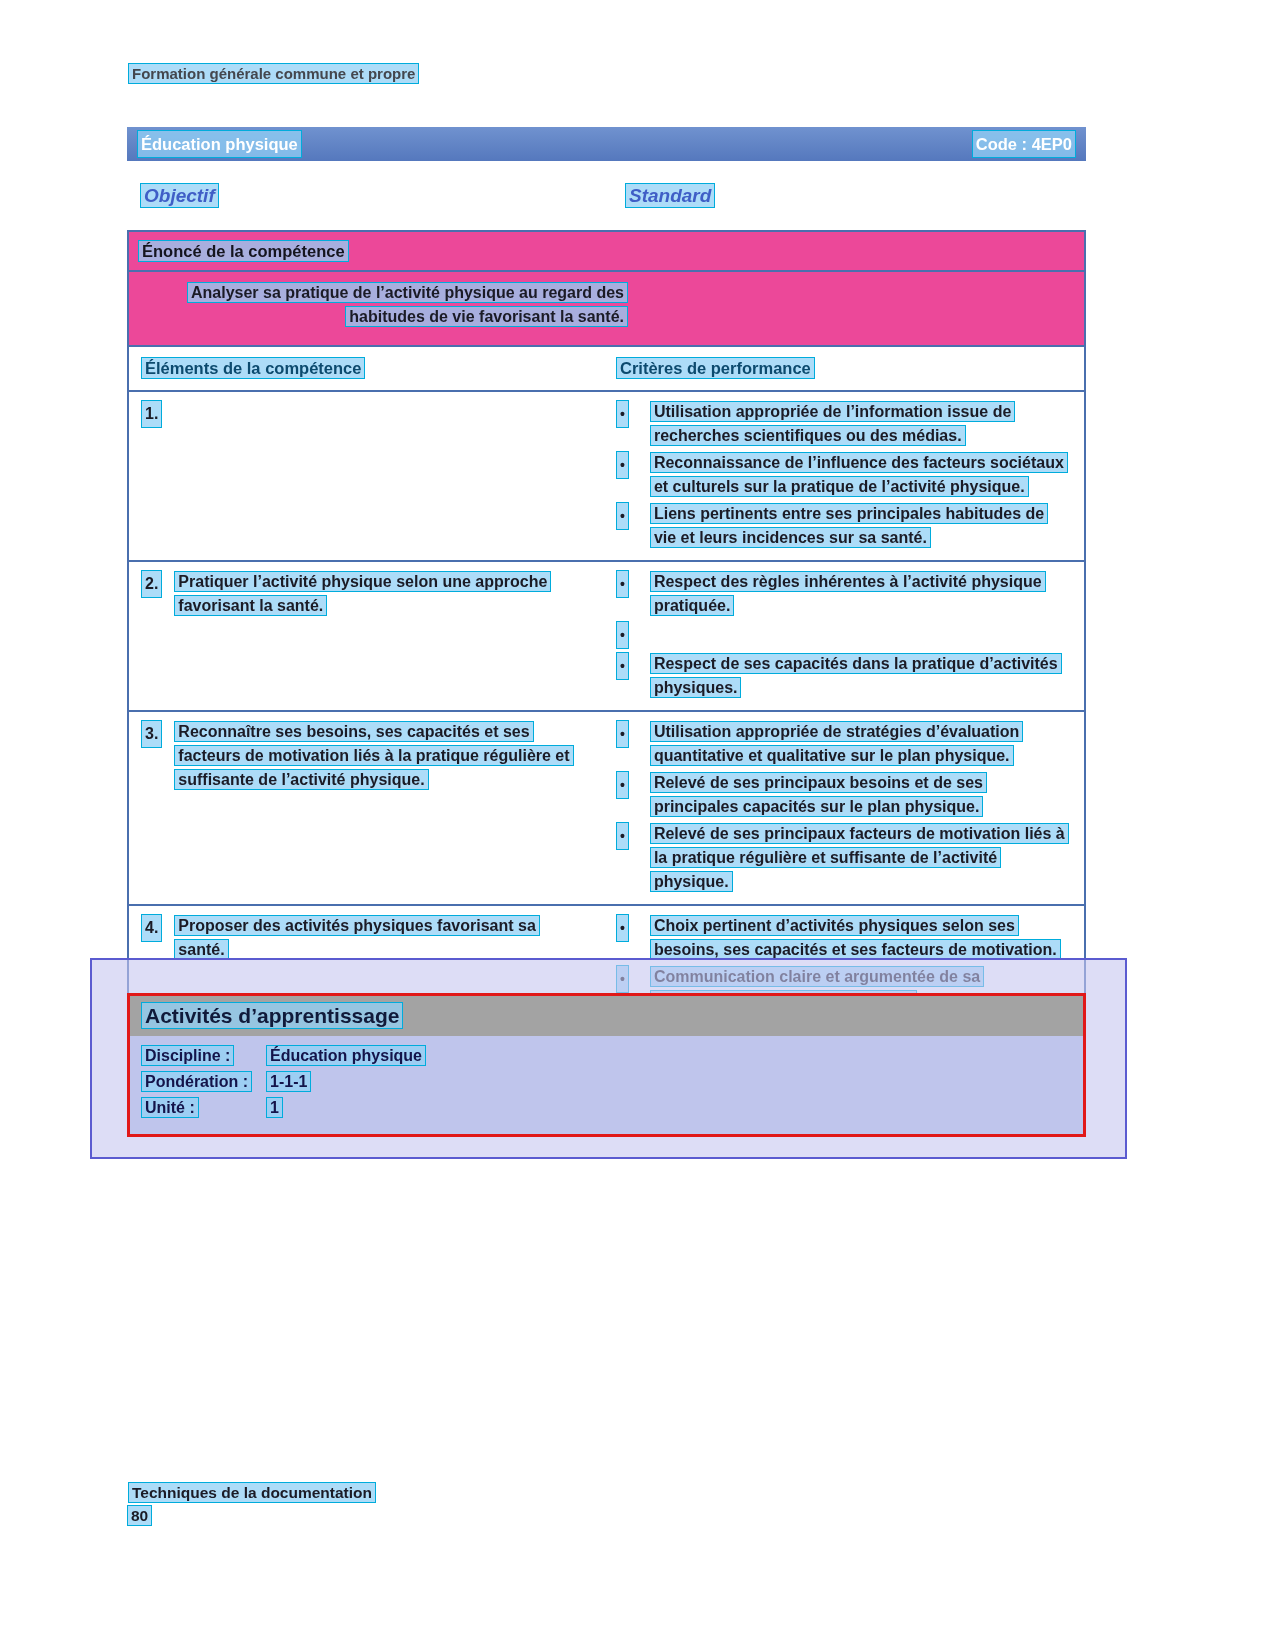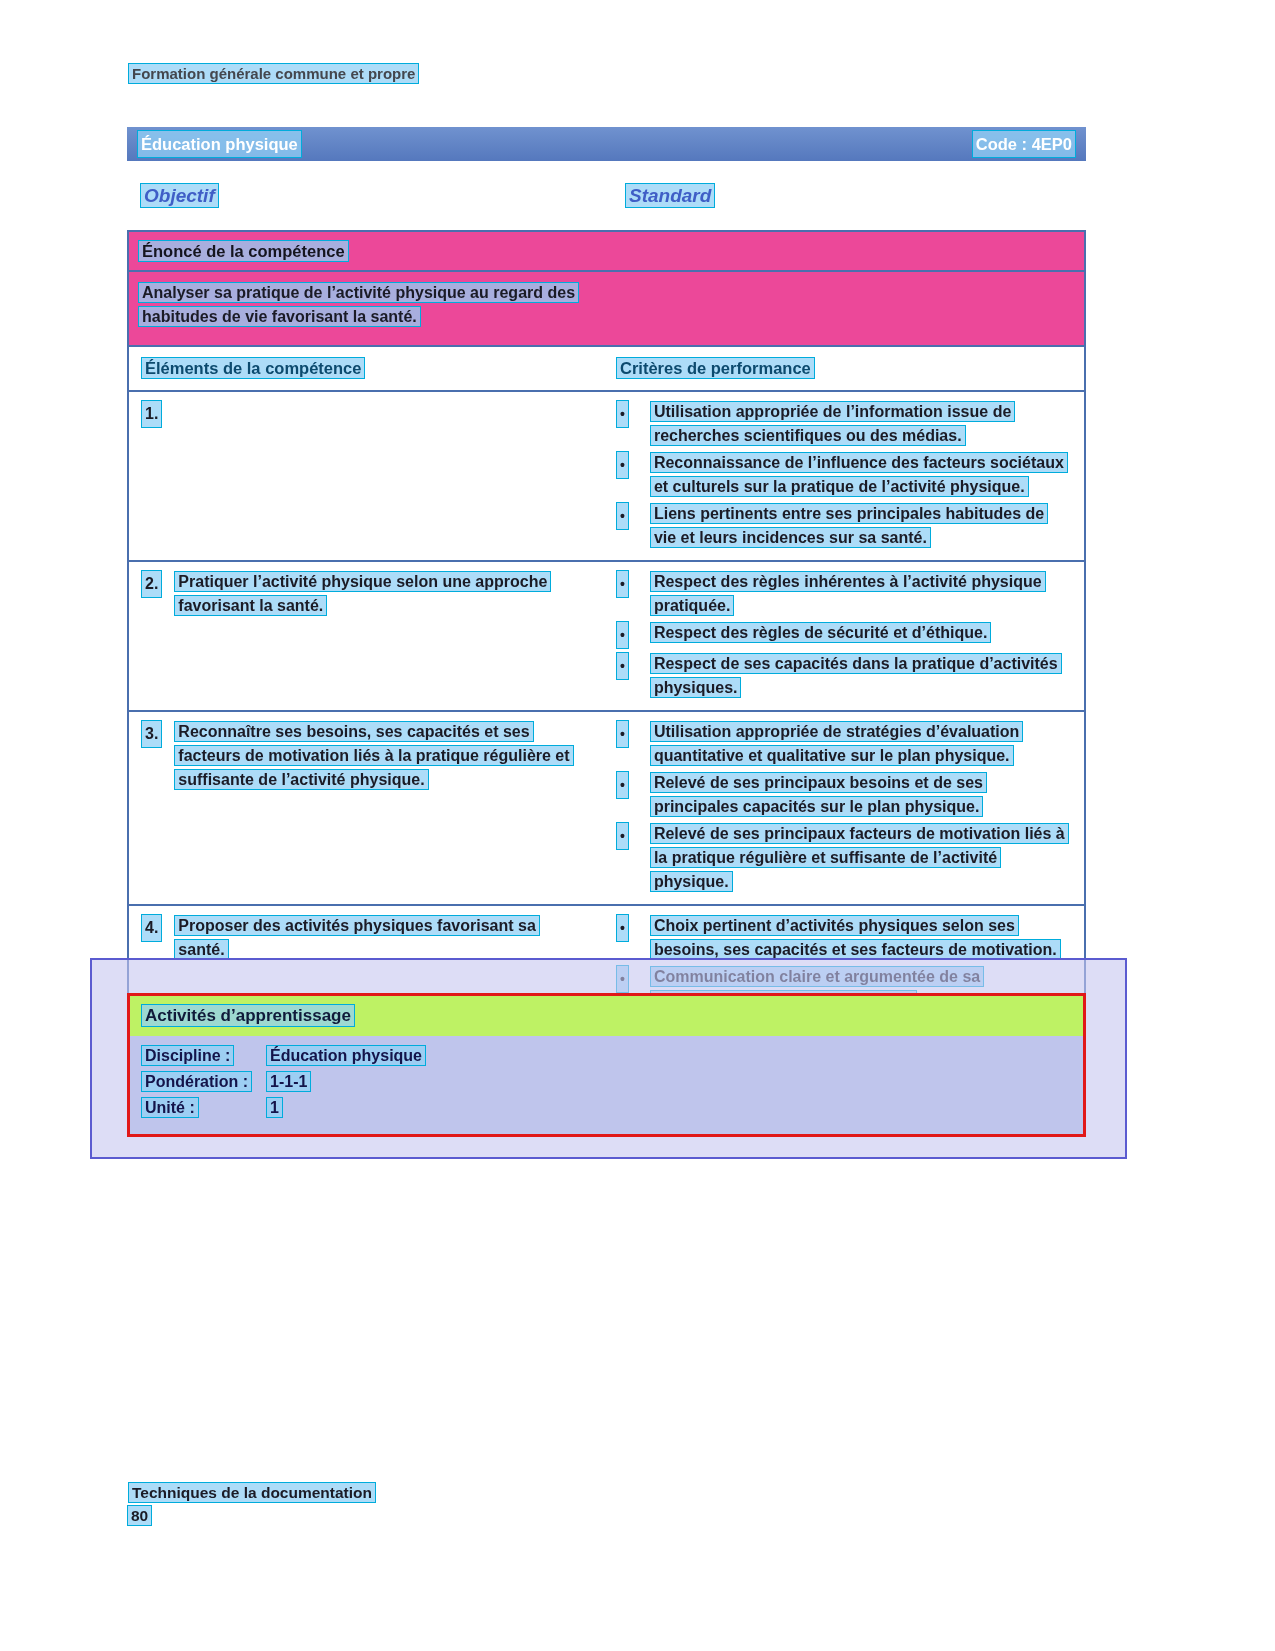--- a/index.html
+++ b/index.html
@@ -30,21 +30,21 @@
     display:flex; justify-content:space-between; align-items:center;
     padding:0 10px; color:#ffffff; font-size:16.5px;
   }
   .objstd { position:absolute; left:127px; top:184px; width:959px; height:28px;
     font-size:19px; font-weight:bold; font-style:italic; color:#3f5ec6; }
   .objstd .obj { position:absolute; left:13px; top:0; }
   .objstd .std { position:absolute; left:498px; top:0; }
 
   .enonce-box { position:absolute; left:127px; top:230px; width:959px; border:2px solid #4a6fae; background:#ec4899; }
   .box-header { padding:7px 9px; border-bottom:2px solid #4a6fae; font-weight:bold; font-size:16.5px; color:#15151f; }
-  .enonce-body { padding:9px 9px 17px 9px; }
+  .enonce-body { padding:9px 9px 17px 9px;text-align:right; }
   .statement-wrap { max-width:490px; }
 
   .main-table { position:absolute; left:127px; top:345px; width:959px; border:2px solid #4a6fae; background:#fff; }
   .thead { display:flex; border-bottom:2px solid #4a6fae; padding:9px 0 10px 0; font-weight:bold; font-size:16.5px; color:#0c4a6e; }
   .th1 { width:470px; padding-left:12px; }
   .th2 { flex:1; padding-left:17px; }
   .trow { display:flex; border-bottom:2px solid #4a6fae; }
   .trow:last-child { border-bottom:none; }
   .cell-el { width:470px; padding:8px 10px 10px 12px; display:flex; align-items:flex-start; }
   .cell-el .num { flex:none; margin-right:12px; }
@@ -59,21 +59,21 @@
     position:absolute; left:90px; top:958px; width:1037px; height:201px;
     background:rgba(198,198,240,0.6);
     border:2px solid #5b5bd0;
     z-index:3;
     pointer-events:none;
   }
   .activities-box {
     position:absolute; left:127px; top:993px; width:959px; z-index:4;
     border:3px solid #e11818;
   }
-  .act-header { background:#bef264; padding:8px 11px; font-weight:bold; font-size:17px; color:#101a3a; }
+  .act-header { background:#a3a3a3; padding:8px 11px; font-weight:bold; font-size:21px; color:#101a3a; }
   .act-body { background:#bfc5ec; padding:7px 11px 13px 11px; color:#14144a; }
   .field { display:flex; line-height:26px; }
   .field .flabel { width:125px; flex:none; }
 
   .footer-label { position:absolute; left:128px; top:1481px; font-size:15.5px; }
   .page-num { position:absolute; left:127px; top:1504px; width:959px; text-align:left; font-size:15.5px; }
 </style>
 </head>
 <body>
 
@@ -129,21 +129,20 @@
         <span class="num hl">2.</span>
         <span class="eltext"><span class="hl">Pratiquer l’activité physique selon une approche favorisant la santé.</span></span>
       </div>
       <div class="cell-cr">
         <div class="crit">
           <span class="bm hl">•</span>
           <span class="ctext"><span class="hl">Respect des règles inhérentes à l’activité physique pratiquée.</span></span>
         </div>
         <div class="crit">
           <span class="bm hl">•</span>
-          <span class="ctext"><span class="hl">Respect des règles de sécurité et d’éthique.</span></span>
         </div>
         <div class="crit">
           <span class="bm hl">•</span>
           <span class="ctext"><span class="hl">Respect de ses capacités dans la pratique d’activités physiques.</span></span>
         </div>
       </div>
     </div>
 
     <div class="trow">
       <div class="cell-el">

